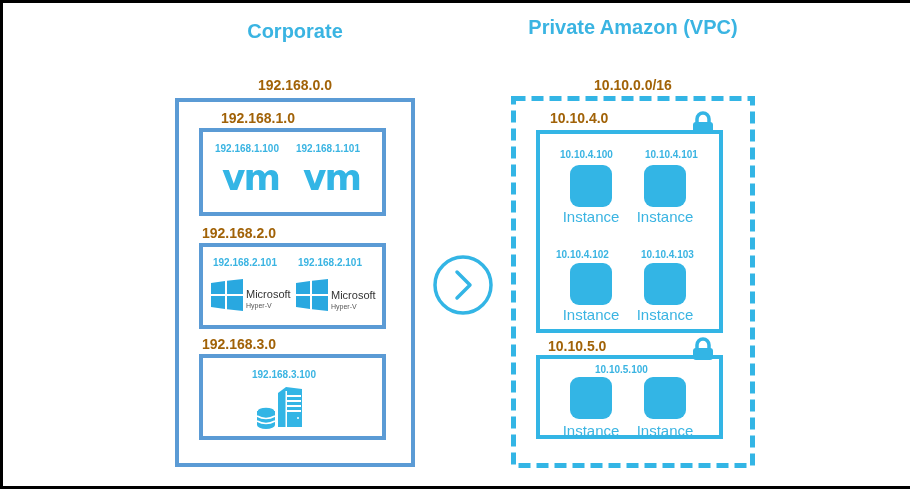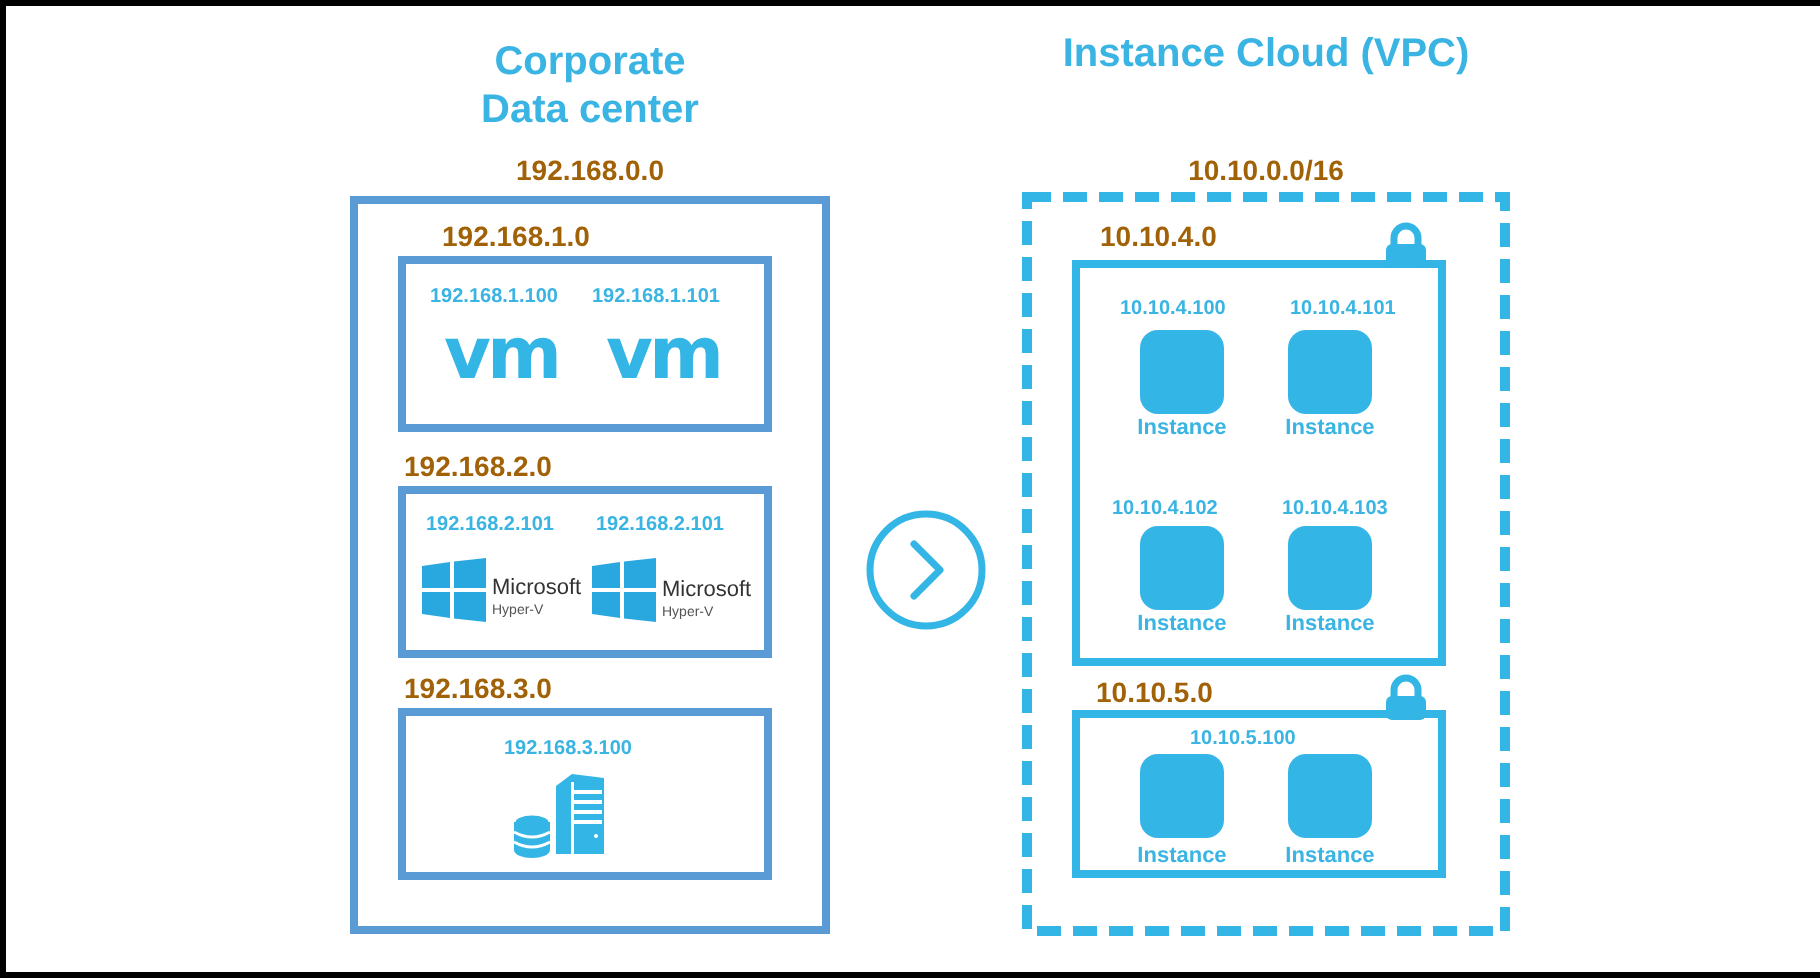--- a/index.html
+++ b/index.html
@@ -16,33 +16,32 @@
     font-weight:bold; font-size:20px; line-height:24px; text-align:center;
     color:#3ab4e2;
   }
   .net-label { font-weight:bold; font-size:14px; color:#a16207; }
   .ip-small { font-weight:bold; font-size:10px; color:#3ab4e2; }
   .box-blue { position:absolute; border:4px solid #5b9bd5; box-sizing:border-box; }
   .box-cyan { position:absolute; border:4px solid #33b5e5; box-sizing:border-box; }
   .instance {
     position:absolute; width:42px; height:42px; background:#33b5e5; border-radius:9px;
   }
-  .inst-label { position:absolute; font-size:11px; font-weight:bold; color:#3ab4e2; width:60px; text-align:center; }
+  .inst-label { position:absolute; font-size:15px; font-weight:normal; color:#3ab4e2; width:60px; text-align:center; }
   .vm-logo { position:absolute; font-weight:bold; font-size:36px; color:#33b5e5; letter-spacing:-2px; font-family:"DejaVu Sans", sans-serif; line-height:30px;text-align:right; }
   .ms-text { position:absolute; font-size:11px; color:#333; line-height:12px; }
   .ms-sub { font-size:7px; color:#555; display:block; }
 </style>
 </head>
 <body>
 
 <div id="canvas">
 
   <div class="abs title" style="left:172px; top:16px; width:240px;">
     <div>Corporate</div>
-    <div>Data center</div>
   </div>
   <div class="abs net-label" style="left:172px; top:74px; width:240px; text-align:center;">192.168.0.0</div>
 
   <div class="box-blue" style="left:172px; top:95px; width:240px; height:369px;"></div>
 
   <div class="abs net-label" style="left:218px; top:107px;">192.168.1.0</div>
   <div class="box-blue" style="left:196px; top:125px; width:187px; height:88px;"></div>
   <div class="abs ip-small" style="left:212px; top:140px;">192.168.1.100</div>
   <div class="abs ip-small" style="left:293px; top:140px;">192.168.1.101</div>
   <div class="vm-logo" style="left:219px; top:160px;">vm</div>
@@ -92,21 +91,21 @@
     <path d="M1 29 Q10 34 19 29" stroke="#fff" stroke-width="1.5" fill="none"></path>
     <path d="M1 34 Q10 39 19 34" stroke="#fff" stroke-width="1.5" fill="none"></path>
   </svg>
 
   <svg class="abs" style="left:429px; top:251px;" width="62" height="62" viewBox="0 0 62 62">
     <circle cx="31" cy="31" r="28" fill="none" stroke="#33b5e5" stroke-width="3.5"></circle>
     <polyline points="25,18 38,31 25,44" fill="none" stroke="#33b5e5" stroke-width="3.5" stroke-linecap="round" stroke-linejoin="round"></polyline>
   </svg>
 
   <div class="abs title" style="left:505px; top:12px; width:250px;">
-    <div>Instance Cloud (VPC)</div>
+    <div>Private Amazon (VPC)</div>
   </div>
   <div class="abs net-label" style="left:505px; top:74px; width:250px; text-align:center;">10.10.0.0/16</div>
 
   <svg class="abs" style="left:508px; top:93px;" width="244" height="372">
     <rect x="2.5" y="2.5" width="239" height="367" fill="none" stroke="#33b5e5" stroke-width="5" stroke-dasharray="12 6"></rect>
   </svg>
 
   <div class="abs net-label" style="left:547px; top:107px;">10.10.4.0</div>
   <div class="box-cyan" style="left:533px; top:127px; width:187px; height:203px;"></div>
   <svg class="abs" style="left:688px; top:108px;" width="24" height="24" viewBox="0 0 24 24">

